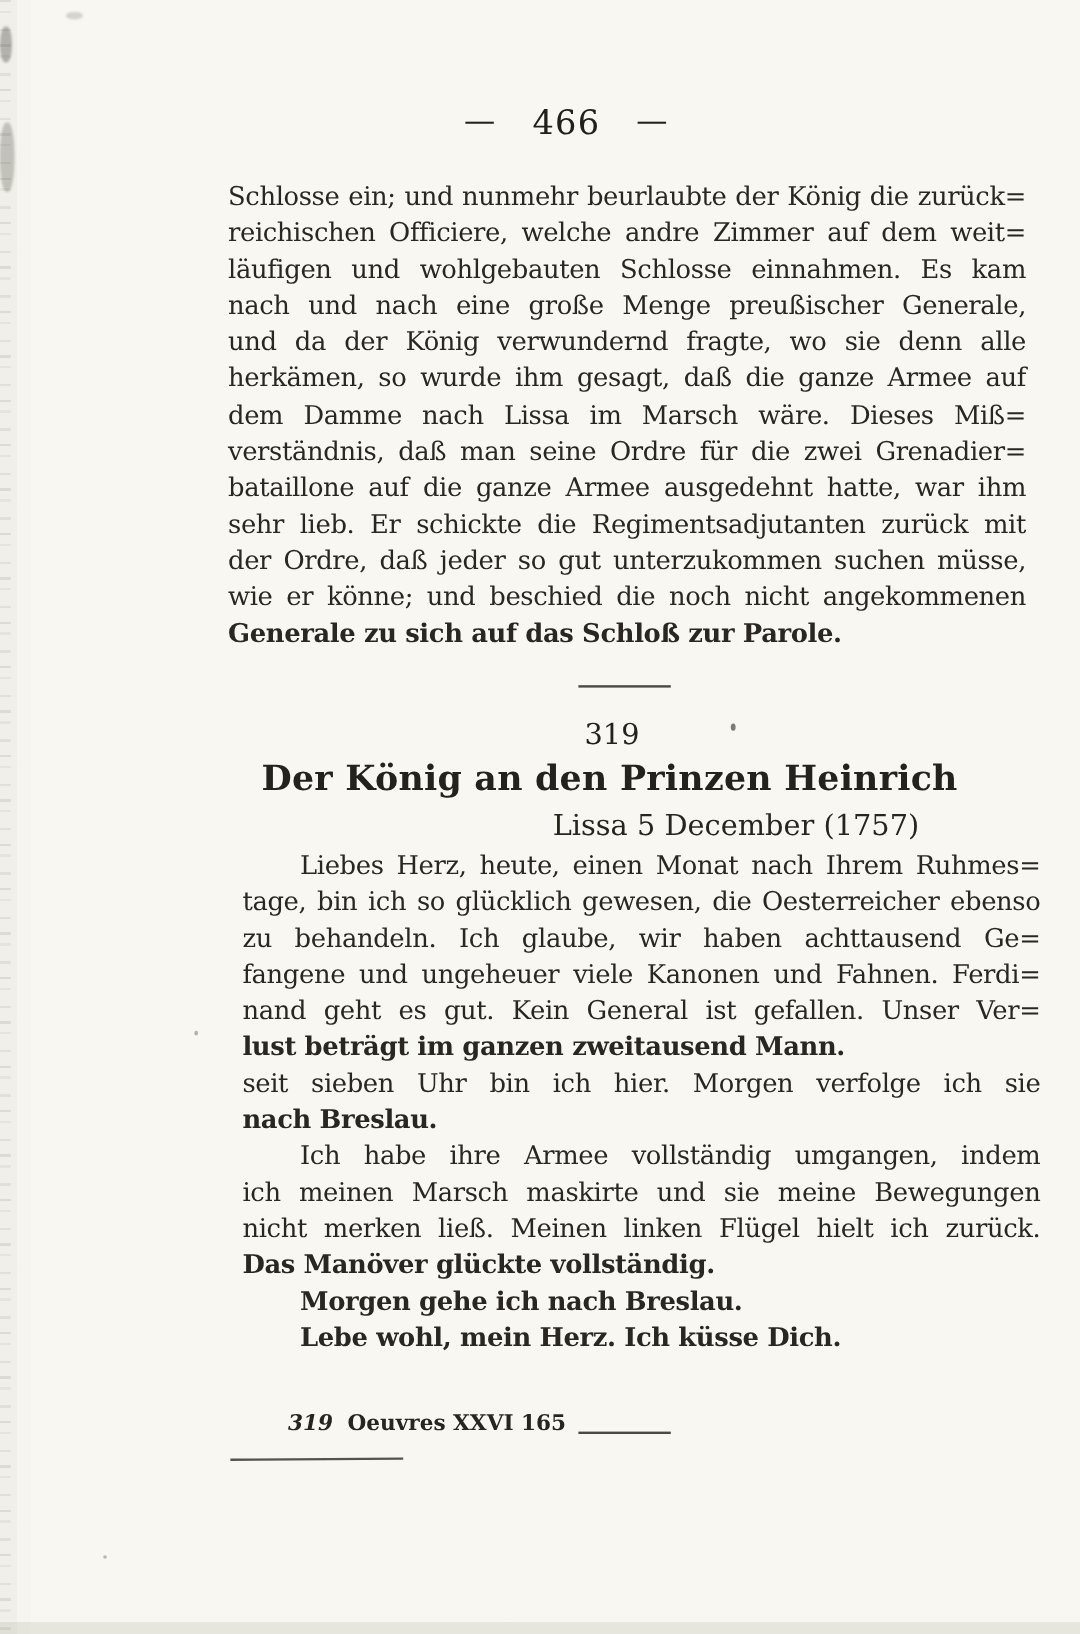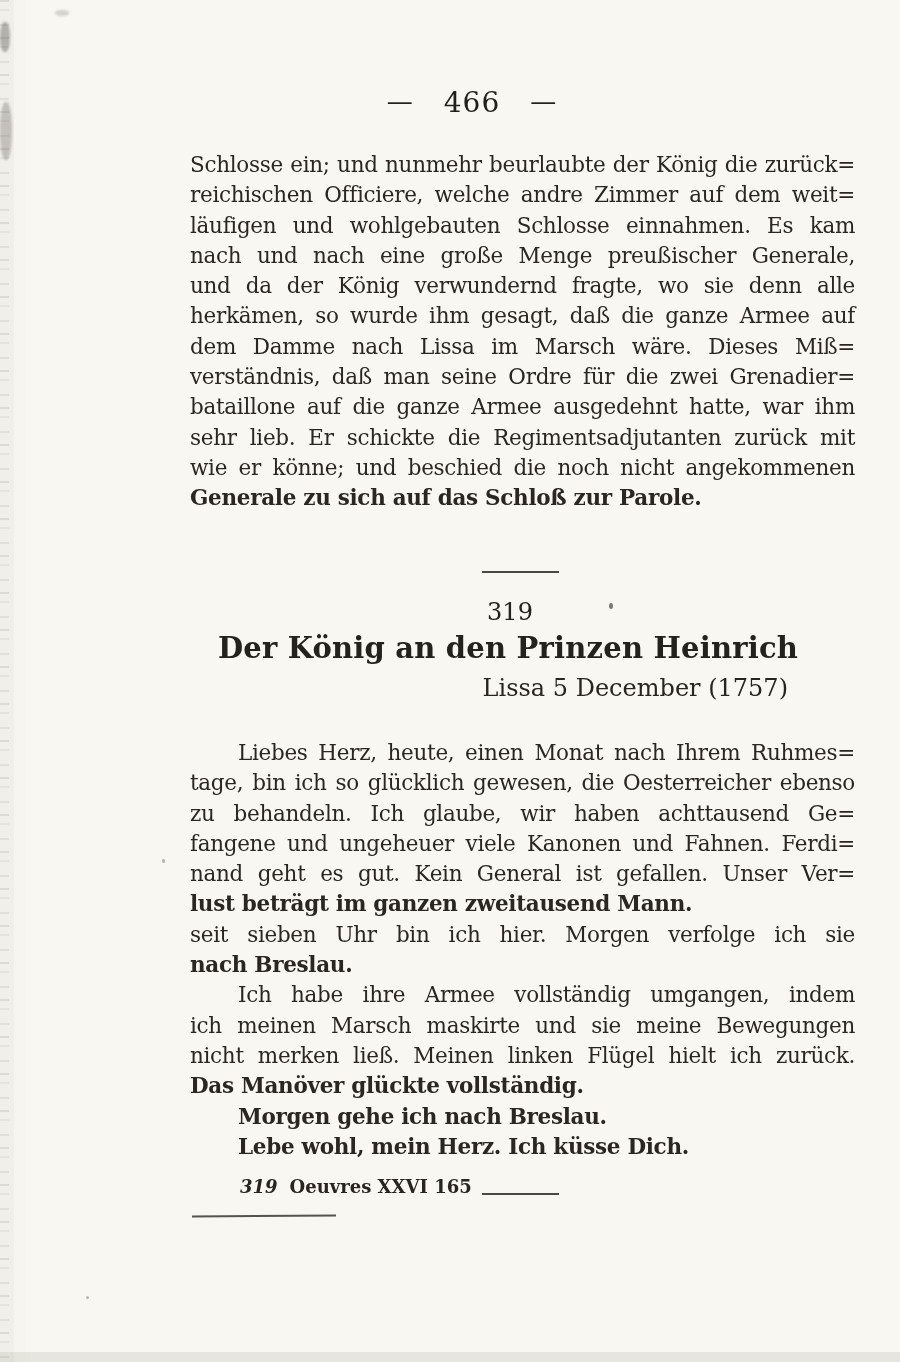--- a/index.html
+++ b/index.html
@@ -51,26 +51,26 @@
   .section-number {
     position:absolute; top:598px; left:190px; width:640px;
     text-align:center; font-size:24px; color:#24221d;
   }
   .section-title {
     position:absolute; top:631px; left:188px; width:640px;
     text-align:center; font-size:29px; font-weight:bold; color:#24221d;
     letter-spacing:0.2px;
   }
   .dateline {
-    position:absolute; top:674px; left:194px; width:594px;
+    position:absolute; top:674px; left:172px; width:594px;
     text-align:right; font-size:24px; color:#28251f;
   }
 
   .para1 { top:150px; }
-  .letter { top:738px; }
+  .letter { top:707px;margin-left:12px; }
 
   .footnote-rule { position:absolute; top:1215px; left:192px; width:144px; height:2px; background:#55534d; transform:rotate(-0.4deg); }
   .footnote {
     position:absolute; top:1176px; left:240px;
     font-size:18px; font-weight:bold; color:#28251f;
   }
   .footnote .fn-num { font-style:italic; margin-right:12px; }
 </style>
 </head>
 <body>
@@ -95,20 +95,21 @@
     <div class="tl">Schlosse ein; und nunmehr beurlaubte der König die zurück=</div>
     <div class="tl">reichischen Officiere, welche andre Zimmer auf dem weit=</div>
     <div class="tl">läufigen und wohlgebauten Schlosse einnahmen. Es kam</div>
     <div class="tl">nach und nach eine große Menge preußischer Generale,</div>
     <div class="tl">und da der König verwundernd fragte, wo sie denn alle</div>
     <div class="tl">herkämen, so wurde ihm gesagt, daß die ganze Armee auf</div>
     <div class="tl">dem Damme nach Lissa im Marsch wäre. Dieses Miß=</div>
     <div class="tl">verständnis, daß man seine Ordre für die zwei Grenadier=</div>
     <div class="tl">bataillone auf die ganze Armee ausgedehnt hatte, war ihm</div>
     <div class="tl">sehr lieb. Er schickte die Regimentsadjutanten zurück mit</div>
+    <div class="tl">der Ordre, daß jeder so gut unterzukommen suchen müsse,</div>
     <div class="tl">wie er könne; und beschied die noch nicht angekommenen</div>
     <div class="tl left">Generale zu sich auf das Schloß zur Parole.</div>
   </div>
 
   <div class="sep sep1"></div>
 
   <div class="section-number">319</div>
   <div class="section-title">Der König an den Prinzen Heinrich</div>
   <div class="dateline">Lissa 5 December (1757)</div>
 

